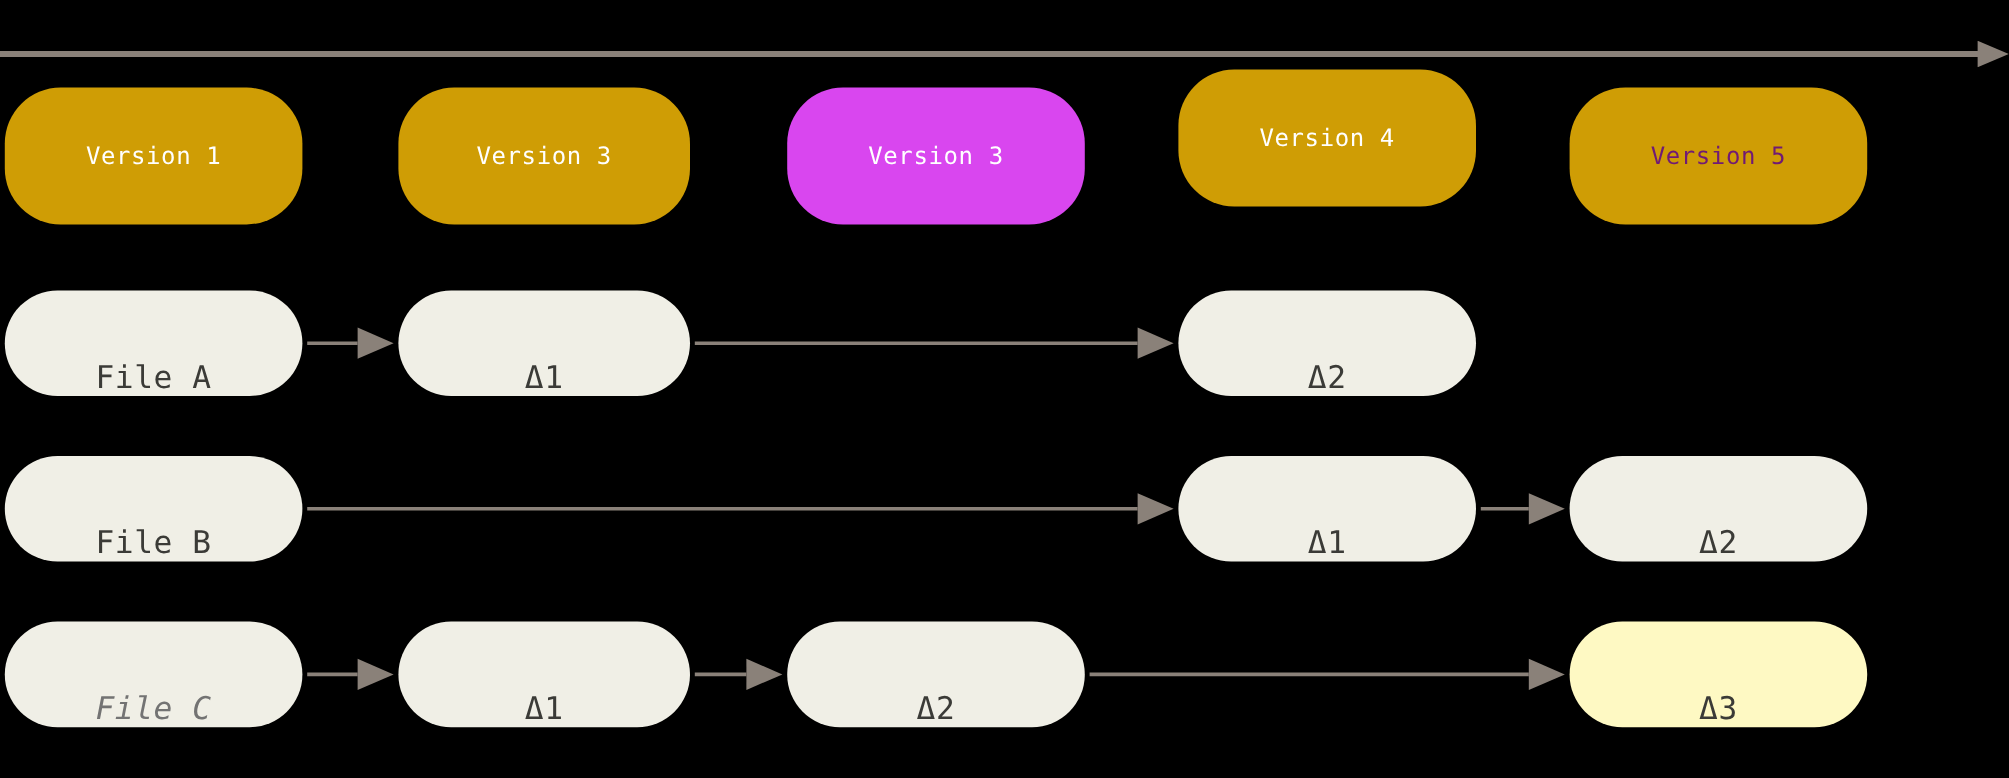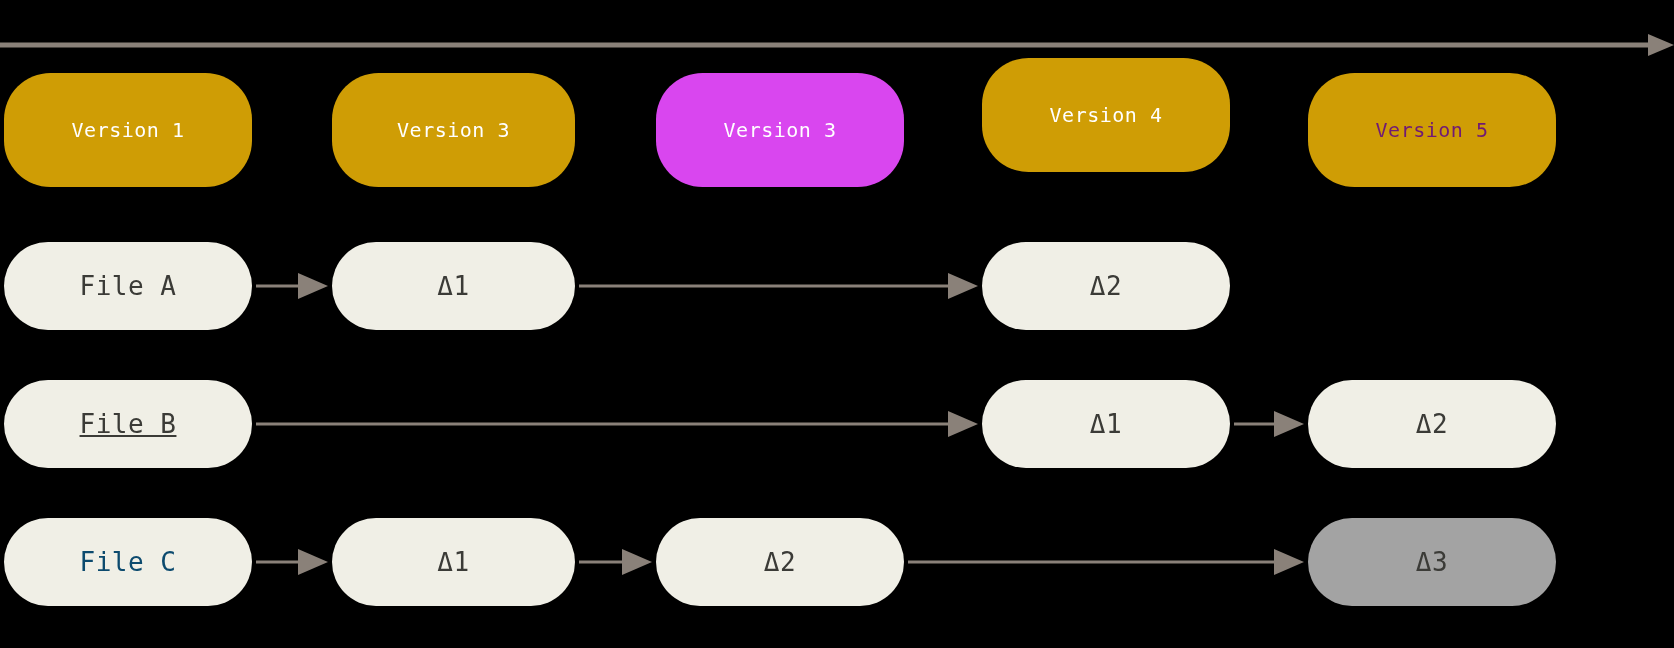--- a/index.html
+++ b/index.html
@@ -61,21 +61,21 @@
     user-select: none;
   }
 
   
   .node-box {
     position: absolute;
     height: 88px;
     border-radius: 44px;
     background: #f0efe6;
     display: flex;
-    align-items: center;
+    align-items: flex-end;
     justify-content: center;
     color: #3b3b37;
     font-size: 26px;
     letter-spacing: 0.5px;
     white-space: nowrap;
     box-sizing: border-box;
     user-select: none;
   }
 
   
@@ -121,39 +121,39 @@
   <div id="rows-layer">
       <div class="node-box" style="left: 4px; top: 242px; width: 248px; background: rgb(240, 239, 230); color: rgb(59, 59, 55);">
         <span>File A</span>
       </div>
       <div class="node-box" style="left: 332px; top: 242px; width: 243px; background: rgb(240, 239, 230); color: rgb(59, 59, 55);">
         <span>Δ1</span>
       </div>
       <div class="node-box" style="left: 982px; top: 242px; width: 248px; background: rgb(240, 239, 230); color: rgb(59, 59, 55);">
         <span>Δ2</span>
       </div>
-      <div class="node-box" style="left: 4px; top: 380px; width: 248px; background: rgb(240, 239, 230); color: rgb(59, 59, 55); text-decoration: underline;">
+      <div class="node-box" style="left: 4px; top: 380px; width: 248px; background: rgb(240, 239, 230); color: rgb(59, 59, 55);">
         <span>File B</span>
       </div>
       <div class="node-box" style="left: 982px; top: 380px; width: 248px; background: rgb(240, 239, 230); color: rgb(59, 59, 55);">
         <span>Δ1</span>
       </div>
       <div class="node-box" style="left: 1308px; top: 380px; width: 248px; background: rgb(240, 239, 230); color: rgb(59, 59, 55);">
         <span>Δ2</span>
       </div>
-      <div class="node-box" style="left: 4px; top: 518px; width: 248px; background: rgb(240, 239, 230); color: #0c4a6e;">
+      <div class="node-box" style="left: 4px; top: 518px; width: 248px; background: rgb(240, 239, 230); color: #737373; font-style: italic;">
         <span>File C</span>
       </div>
       <div class="node-box" style="left: 332px; top: 518px; width: 243px; background: rgb(240, 239, 230); color: rgb(59, 59, 55);">
         <span>Δ1</span>
       </div>
       <div class="node-box" style="left: 656px; top: 518px; width: 248px; background: rgb(240, 239, 230); color: rgb(59, 59, 55);">
         <span>Δ2</span>
       </div>
-      <div class="node-box" style="left: 1308px; top: 518px; width: 248px; background: #a3a3a3; color: rgb(59, 59, 55);">
+      <div class="node-box" style="left: 1308px; top: 518px; width: 248px; background: #fef9c3; color: rgb(59, 59, 55);">
         <span>Δ3</span>
       </div>
     </div>
 
   <svg class="connectors" viewBox="0 0 1674 648" width="1674" height="648">
     <g id="connectors-group">
         <line x1="256" y1="286" x2="298" y2="286" stroke="#8a8179" stroke-width="3"></line>
         <polygon points="298,273 328,286 298,299" fill="#8a8179"></polygon>
         <line x1="579" y1="286" x2="948" y2="286" stroke="#8a8179" stroke-width="3"></line>
         <polygon points="948,273 978,286 948,299" fill="#8a8179"></polygon>

